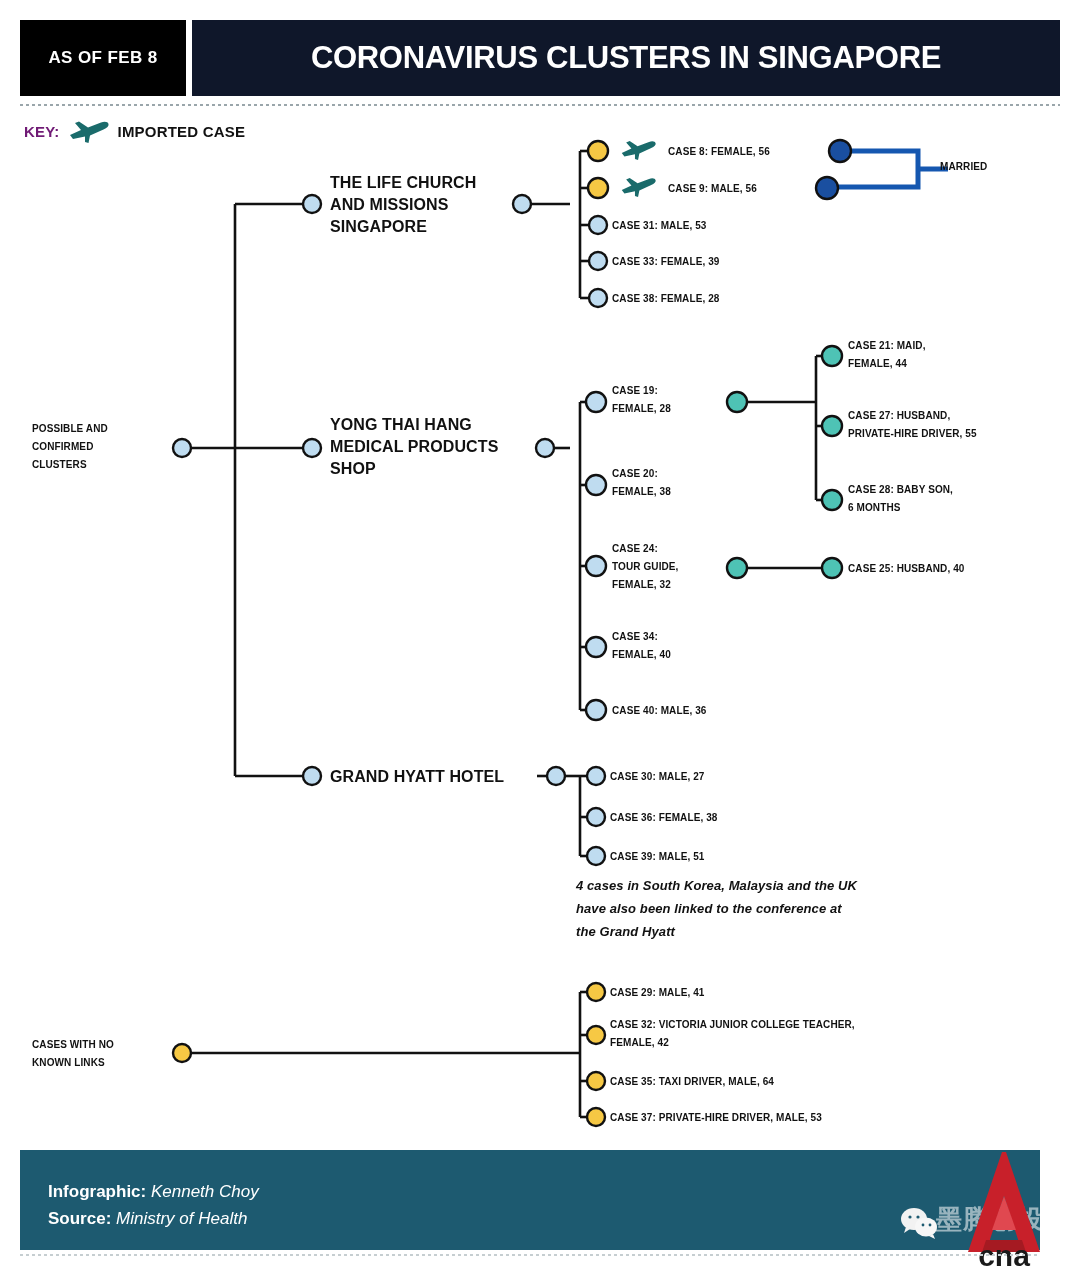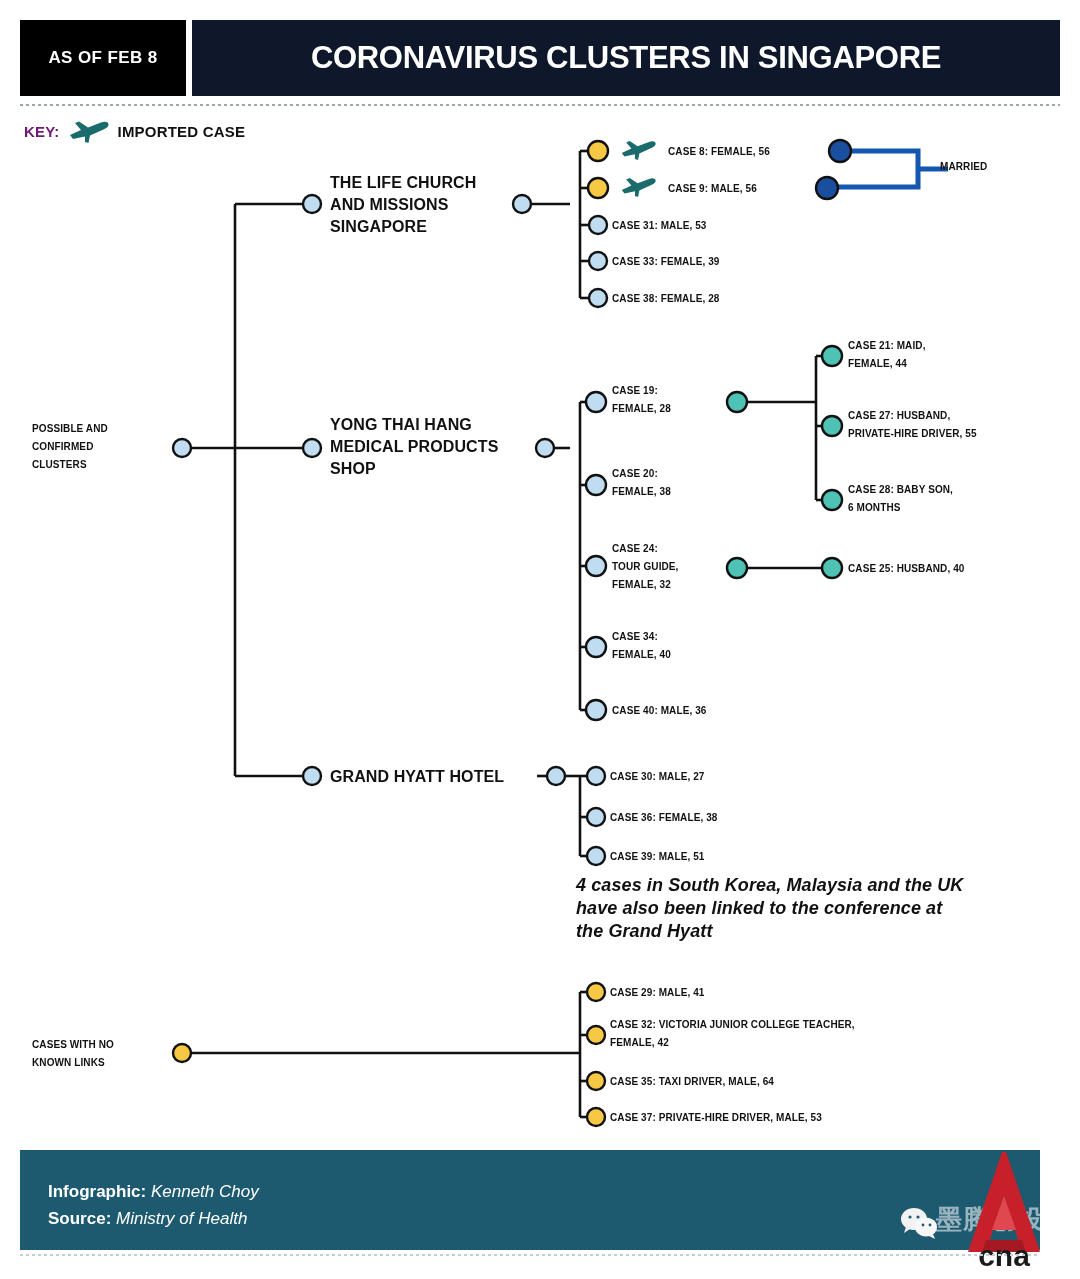--- a/index.html
+++ b/index.html
@@ -38,21 +38,21 @@
 
   
   .lbl{
     position:absolute;
     font-weight:bold;font-size:10px;color:#111;
     line-height:18px;letter-spacing:.1px;
     white-space:pre-line;
   }
   .lbl.big{font-size:16px;line-height:22px;}
   .lbl.note{
-    font-weight:bold;font-style:italic;font-size:18px;line-height:23px;color:#111;
+    font-weight:bold;font-style:italic;font-size:13px;line-height:23px;color:#111;
   }
 
   
   .footer{
     position:absolute;left:20px;top:1150px;width:1020px;height:100px;
     background:#1d5a70;
   }
   .footer-txt{
     position:absolute;left:48px;top:1178px;color:#fff;
     font-size:17px;line-height:27px;

